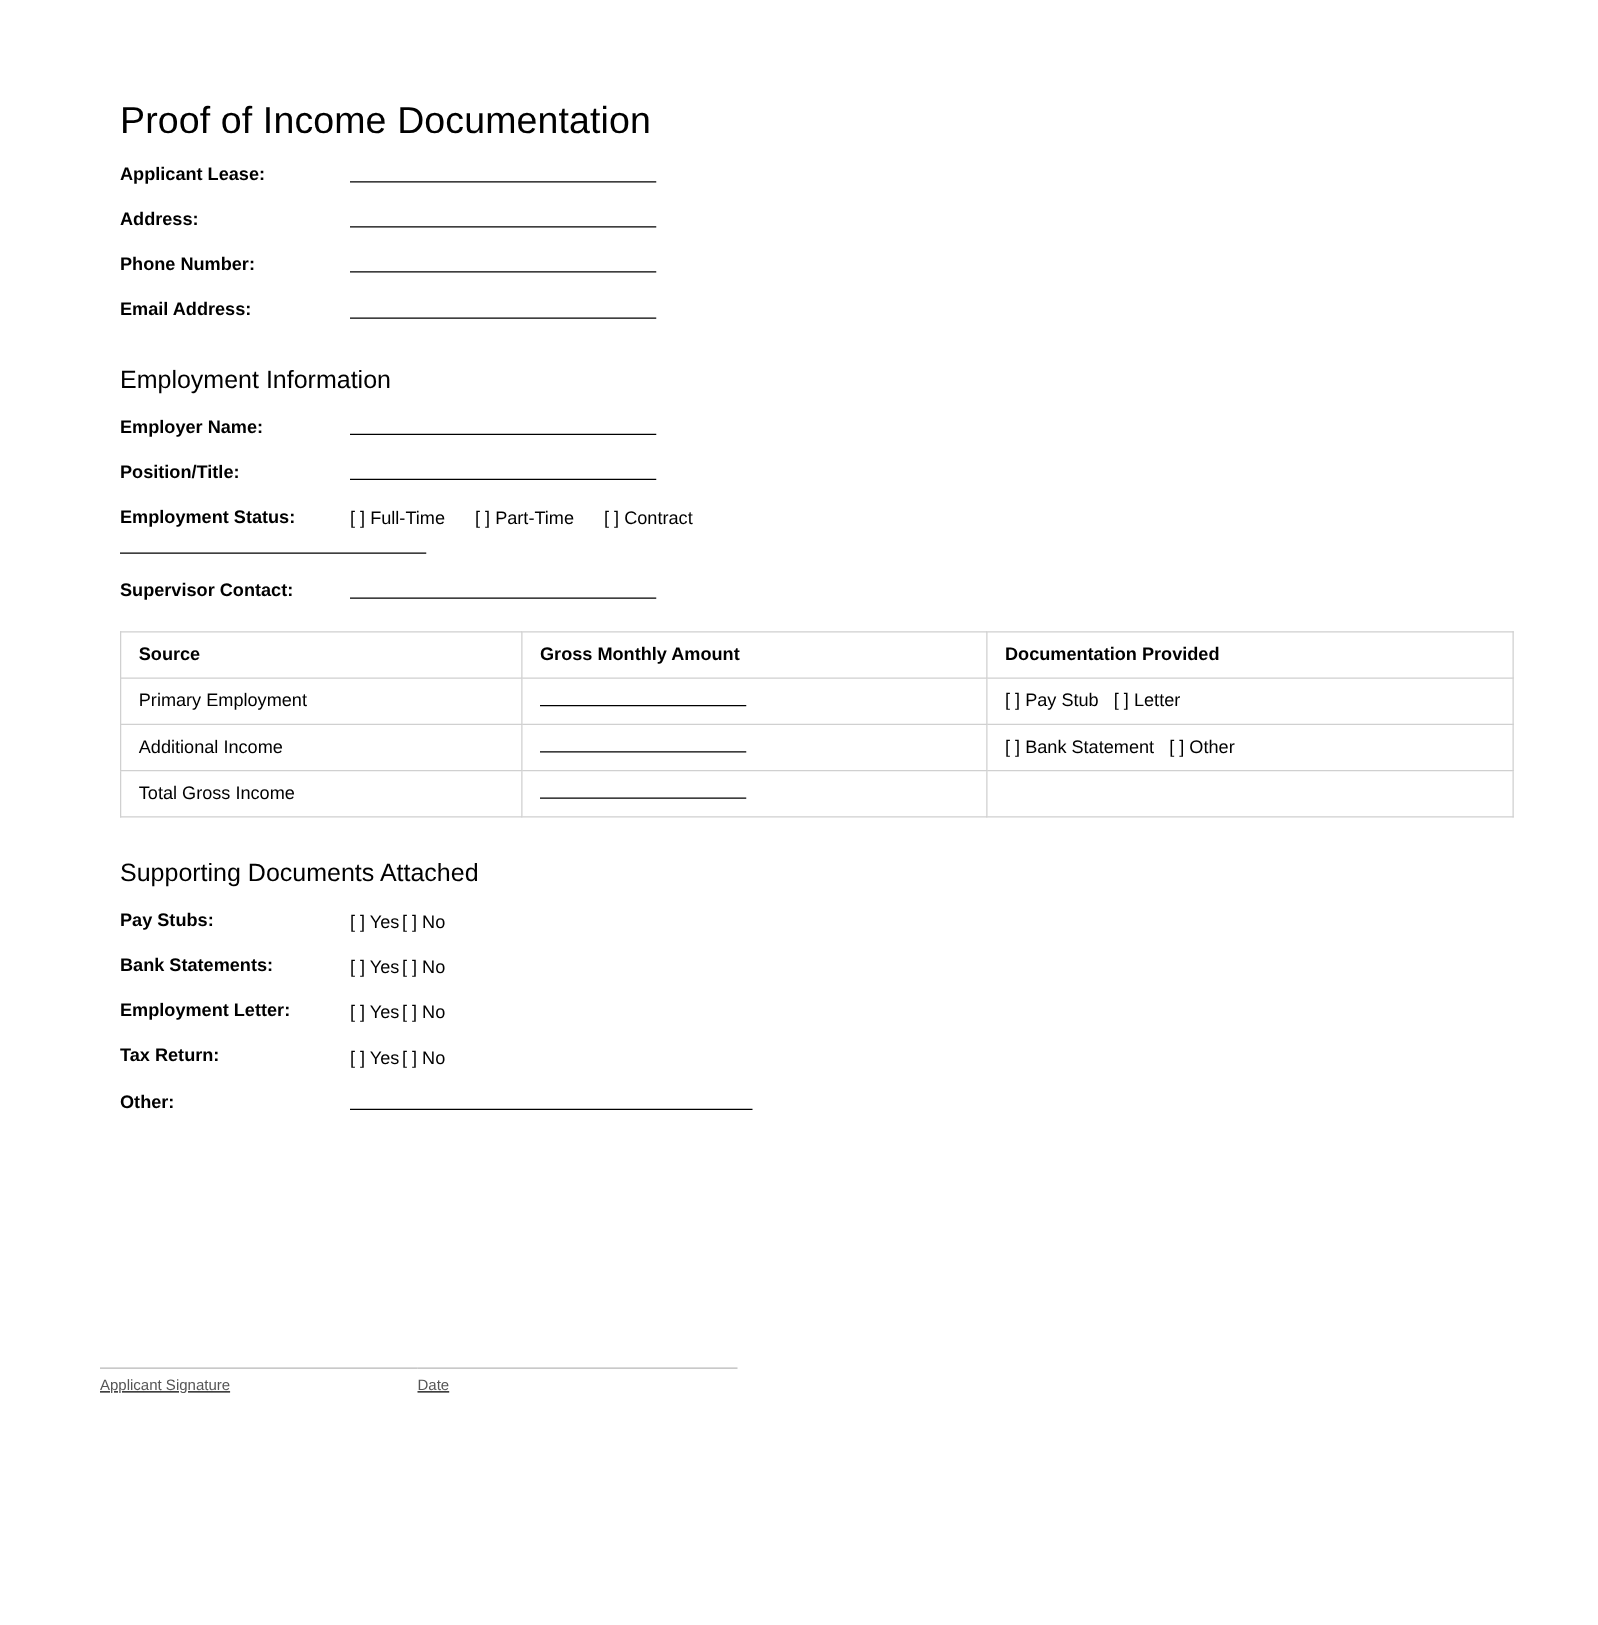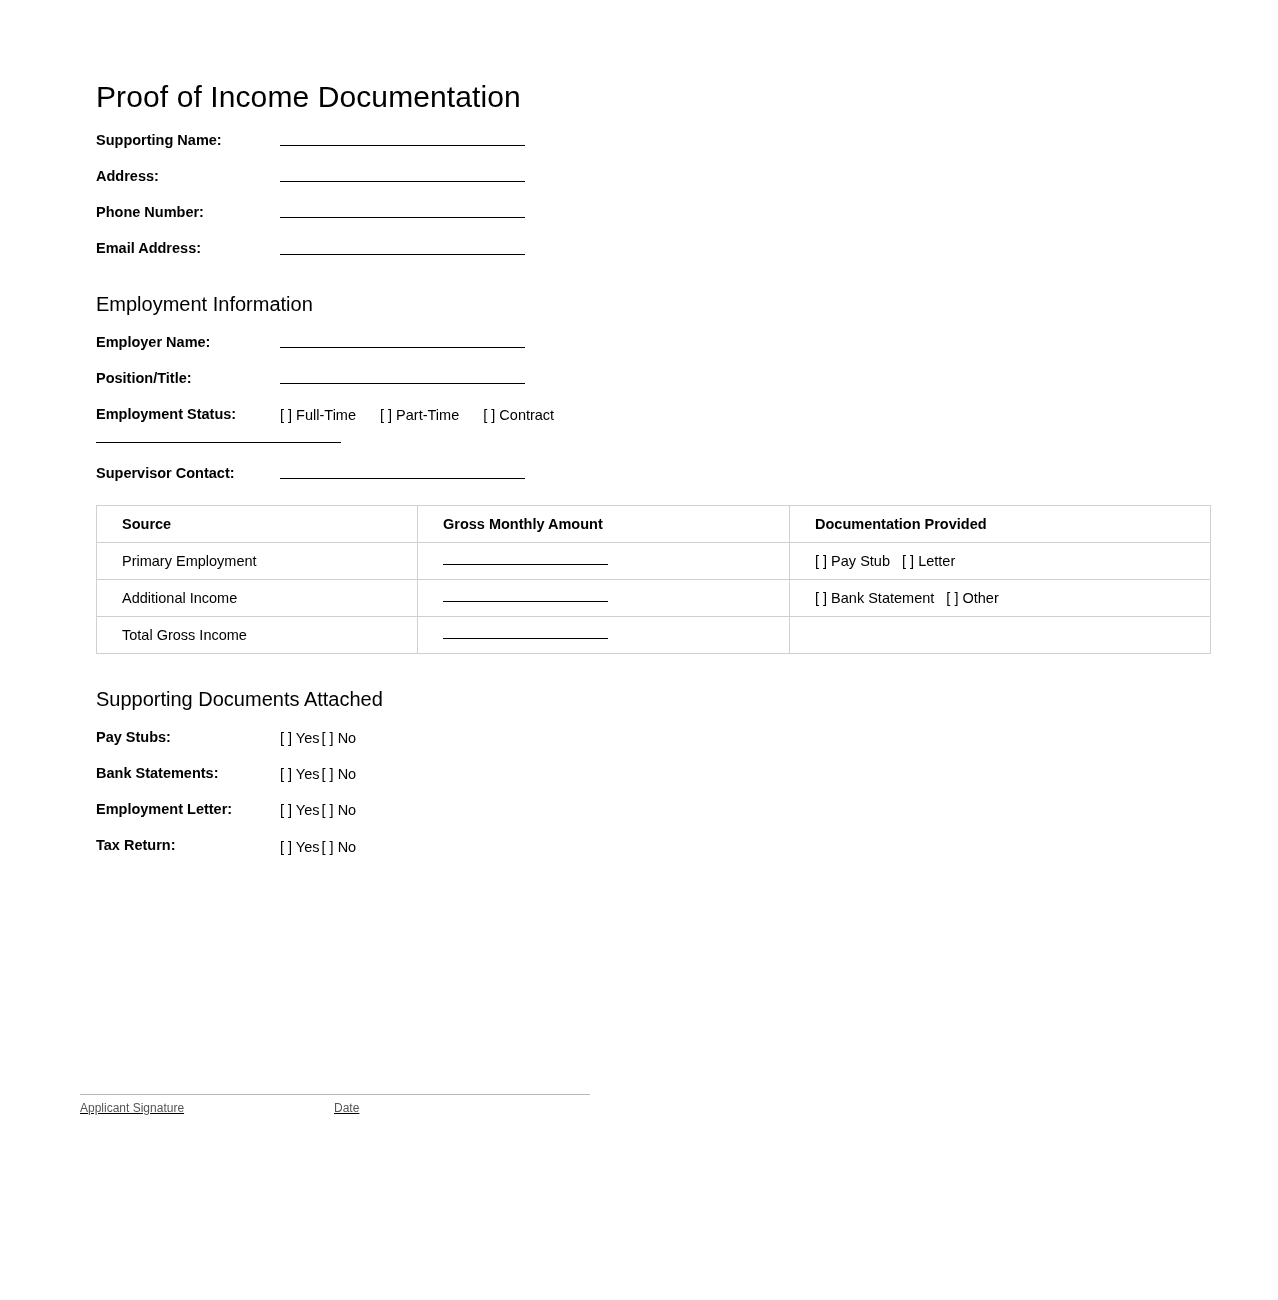--- a/index.html
+++ b/index.html
@@ -80,21 +80,21 @@
   table.income {
     border-collapse: collapse;
     width: 1114px;
     margin-top: 22px;
     table-layout: fixed;
   }
   table.income th,
   table.income td {
     border: 1px solid #d0d0d0;
     text-align: left;
-    padding: 10px 25px;
+    padding: 10px 14px;
     font-size: 14.5px;
     vertical-align: middle;
     height: 15px;
   }
   table.income th {
     font-weight: bold;
   }
   table.income col.c1 { width: 321px; }
   table.income col.c2 { width: 372px; }
   table.income col.c3 { width: 421px; }
@@ -133,21 +133,21 @@
 </style>
 </head>
 <body>
 
 <div class="page">
 
   <h1 class="doc-title">Proof of Income Documentation</h1>
 
   <div>
     <div class="field-row">
-      <div class="field-label">Supporting Name:</div>
+      <div class="field-label">Applicant Lease:</div>
       <div class="blank-line"></div>
     </div>
     <div class="field-row">
       <div class="field-label">Address:</div>
       <div class="blank-line"></div>
     </div>
     <div class="field-row">
       <div class="field-label">Phone Number:</div>
       <div class="blank-line"></div>
     </div>
@@ -245,20 +245,24 @@
         <span class="opt">[ ] No</span>
       </div>
     </div>
     <div class="field-row">
       <div class="field-label">Tax Return:</div>
       <div class="inline-opts yesno">
         <span class="opt">[ ] Yes</span>
         <span class="opt">[ ] No</span>
       </div>
     </div>
+    <div class="field-row">
+      <div class="field-label">Other:</div>
+      <div class="blank-line long"></div>
+    </div>
   </div>
 
 </div>
 
 <div class="sig-block">
   <div class="sig-row">
     <div class="sig-item left">
       <div class="sig-rule"></div>
       <div class="sig-caption">Applicant Signature</div>
     </div>

